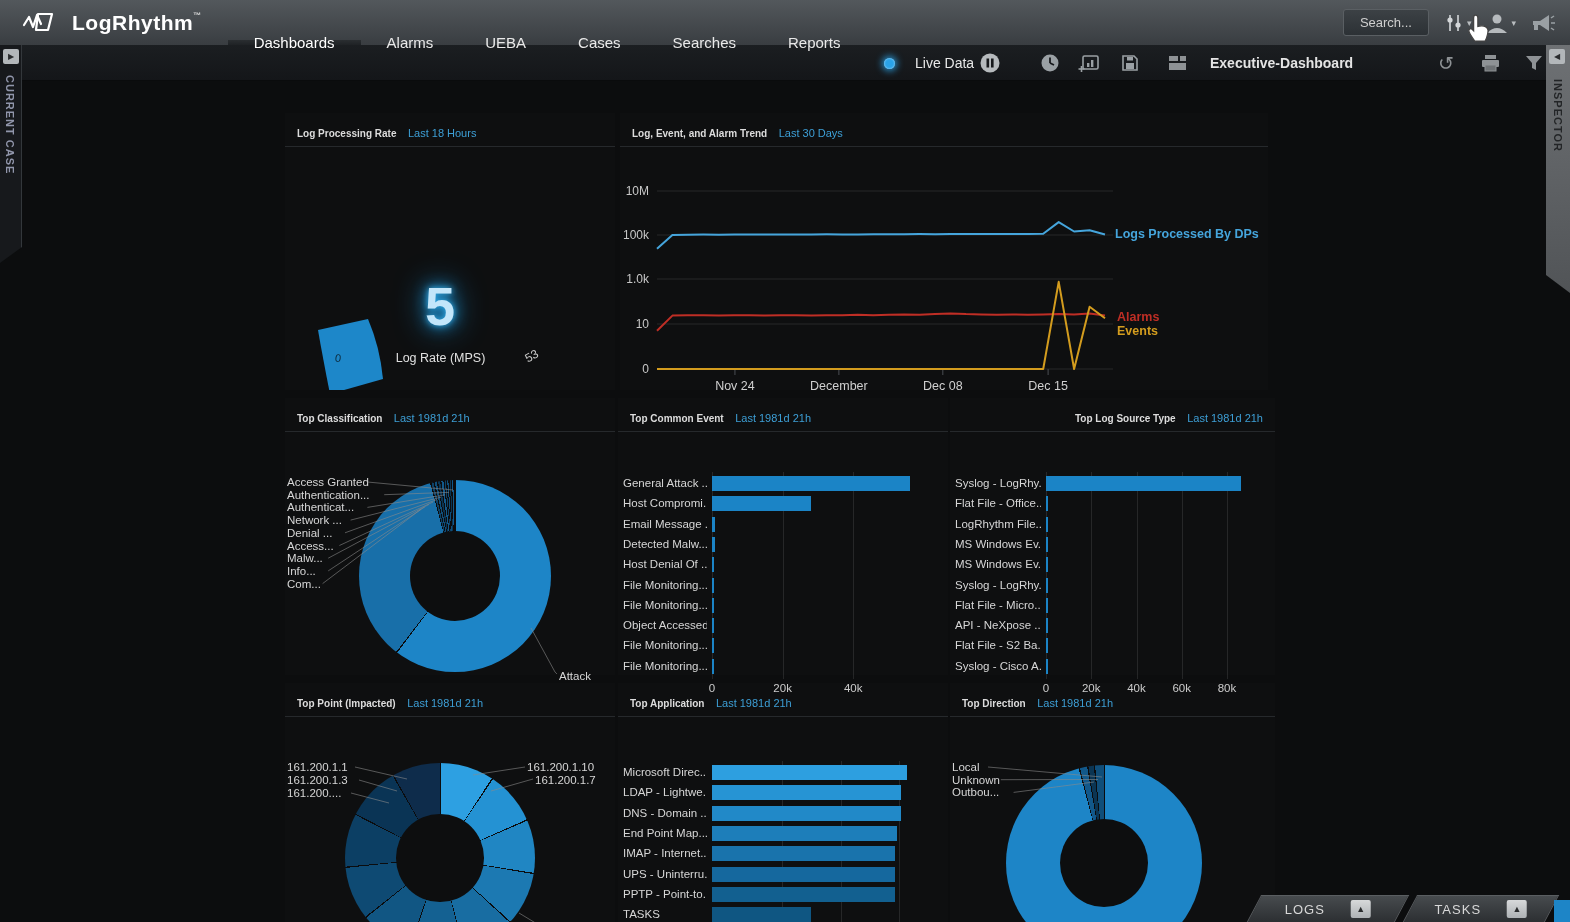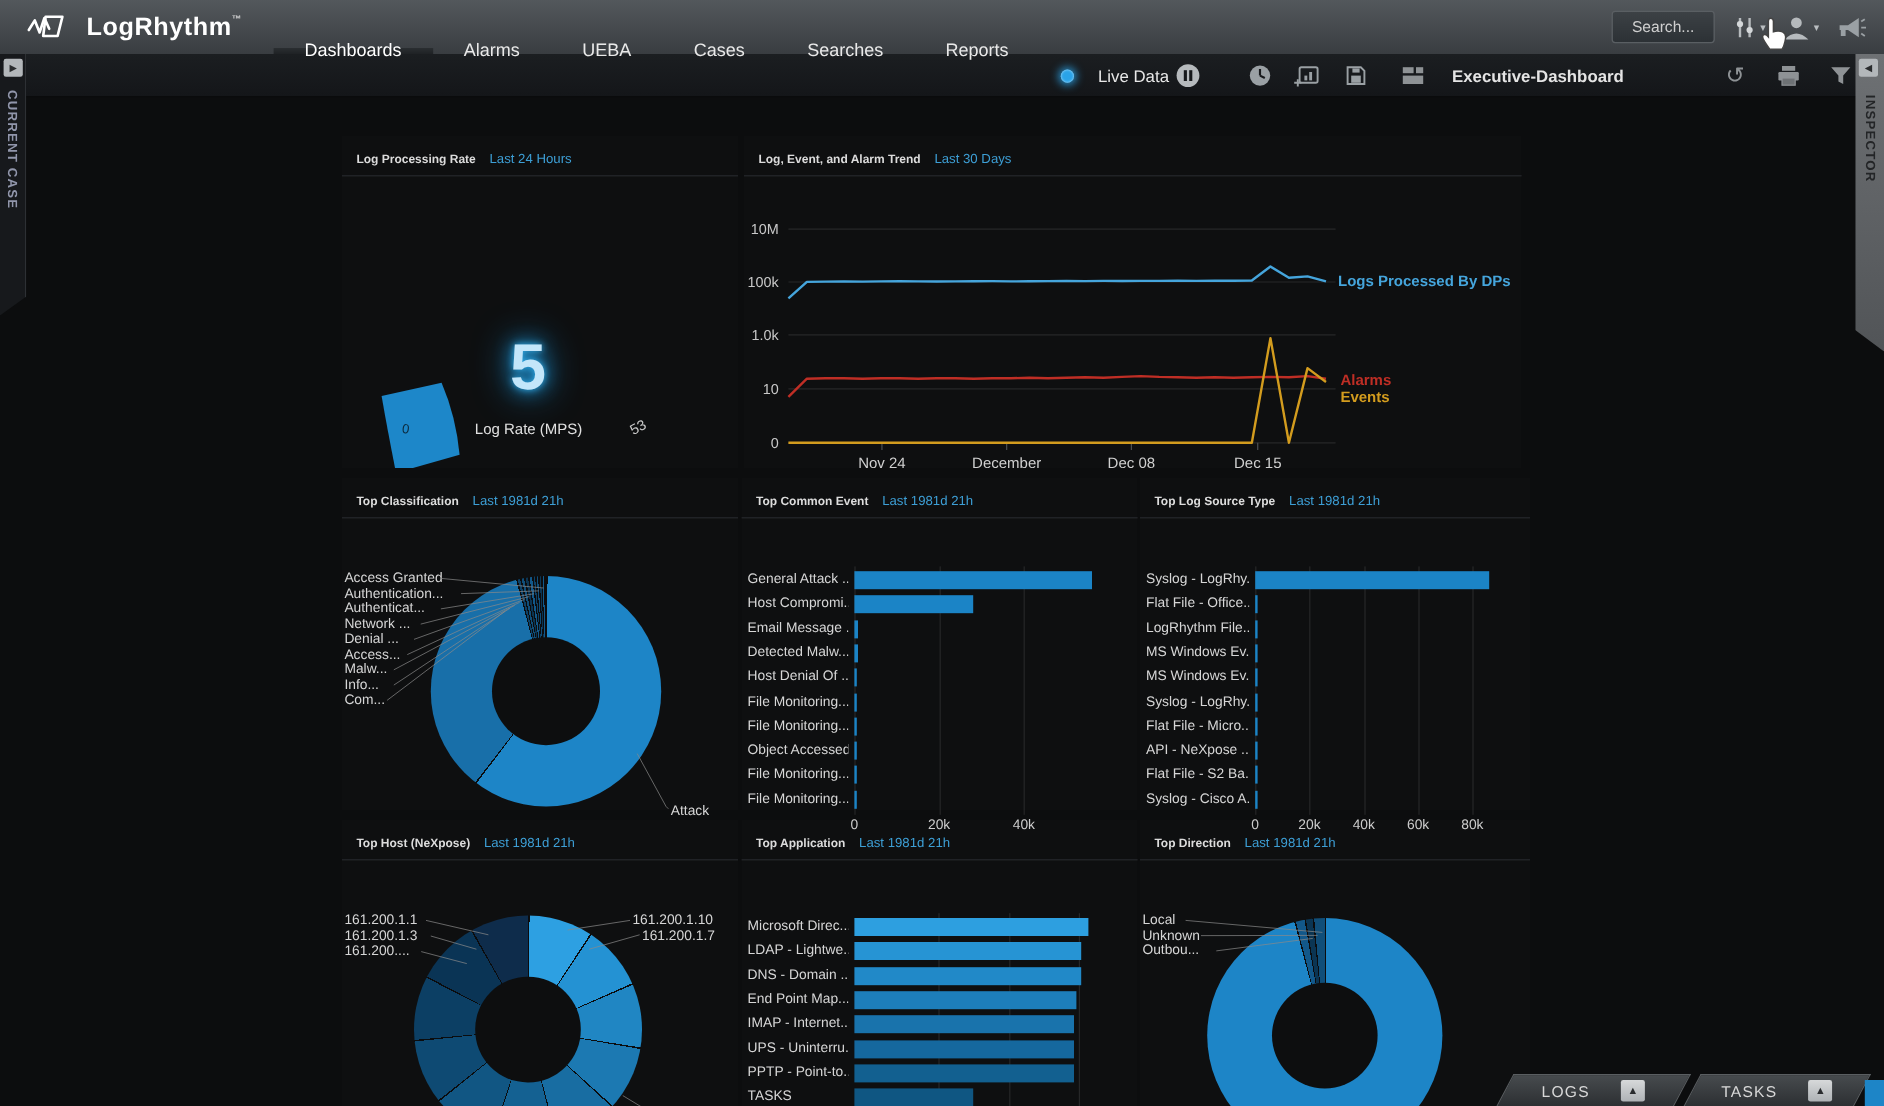--- a/index.html
+++ b/index.html
@@ -202,21 +202,21 @@
   <span class="vtext">CURRENT CASE</span>
 </div>
 <div class="right-tab">
   <span class="collapse-btn">◀</span>
   <span class="vtext">INSPECTOR</span>
 </div>
 
 <div class="widget" style="left:285px; top:113px; width:330px; height:277px;">
   <div class="w-head">
     <span class="w-title">Log Processing Rate</span>
-    <span class="w-period">Last 24 Hours</span>
+    <span class="w-period">Last 18 Hours</span>
   </div>
   <div class="w-body" id="body-0"><svg width="330" height="243">
         <path d="M33 183 L83 172 Q95 200 98 232 L45 247 Q38 212 33 183 Z" fill="#1d87c9"></path>
       </svg><div class="gauge-min">0</div>
      <div class="gauge-value">5</div>
      <div class="gauge-caption">Log Rate (MPS)</div>
      <div class="gauge-max">53</div></div>
 </div>
 
 <div class="widget" style="left:620px; top:113px; width:648px; height:277px;">
@@ -311,21 +311,21 @@
       <div class="bar-fill" style="left: 94px; top: 165.8px; width: 1.5px; height: 15px; background: rgb(27, 132, 198);"></div>
       <div class="bar-row-label" style="left: 5px; top: 187.1px; width: 84px;">Object Accessed</div>
       <div class="bar-fill" style="left: 94px; top: 186.1px; width: 1.5px; height: 15px; background: rgb(27, 132, 198);"></div>
       <div class="bar-row-label" style="left: 5px; top: 207.4px; width: 84px;">File Monitoring...</div>
       <div class="bar-fill" style="left: 94px; top: 206.4px; width: 1.5px; height: 15px; background: rgb(27, 132, 198);"></div>
       <div class="bar-row-label" style="left: 5px; top: 227.7px; width: 84px;">File Monitoring...</div>
       <div class="bar-fill" style="left: 94px; top: 226.7px; width: 1.5px; height: 15px; background: rgb(27, 132, 198);"></div>
     </div>
 </div>
 
-<div class="widget" style="left:950px; top:398px; width:325px; height:277px;">
+<div class="widget" style="left:950px; top:398px; width:325px; height:277px;text-align:right;">
   <div class="w-head">
     <span class="w-title">Top Log Source Type</span>
     <span class="w-period">Last 1981d 21h</span>
   </div>
   <div class="w-body" id="body-4">
       <div class="grid-v" style="left: 96px; top: 40px; height: 207px;"></div>
       <div class="x-tick" style="left: 96px; top: 250px;">0</div>
       <div class="grid-v" style="left: 141.253px; top: 40px; height: 207px;"></div>
       <div class="x-tick" style="left: 141.253px; top: 250px;">20k</div>
       <div class="grid-v" style="left: 186.505px; top: 40px; height: 207px;"></div>
@@ -352,21 +352,21 @@
       <div class="bar-fill" style="left: 96px; top: 186.1px; width: 1.5px; height: 15px; background: rgb(27, 132, 198);"></div>
       <div class="bar-row-label" style="left: 5px; top: 207.4px; width: 86px;">Flat File - S2 Ba...</div>
       <div class="bar-fill" style="left: 96px; top: 206.4px; width: 1.5px; height: 15px; background: rgb(27, 132, 198);"></div>
       <div class="bar-row-label" style="left: 5px; top: 227.7px; width: 86px;">Syslog - Cisco A...</div>
       <div class="bar-fill" style="left: 96px; top: 226.7px; width: 1.5px; height: 15px; background: rgb(27, 132, 198);"></div>
     </div>
 </div>
 
 <div class="widget" style="left:285px; top:683px; width:330px; height:239px;">
   <div class="w-head">
-    <span class="w-title">Top Host (NeXpose)</span>
+    <span class="w-title">Top Point (Impacted)</span>
     <span class="w-period">Last 1981d 21h</span>
   </div>
   <div class="w-body" id="body-5">
       <div class="donut" style="left: 60px; top: 46px; width: 190px; height: 190px; background: conic-gradient(rgb(11, 12, 14) 0deg, rgb(11, 12, 14) 0.8deg, rgb(45, 160, 226) 0.8deg, rgb(45, 160, 226) 33deg, rgb(11, 12, 14) 33deg, rgb(11, 12, 14) 33.8deg, rgb(36, 146, 211) 33.8deg, rgb(36, 146, 211) 66deg, rgb(11, 12, 14) 66deg, rgb(11, 12, 14) 66.8deg, rgb(32, 134, 195) 66.8deg, rgb(32, 134, 195) 99deg, rgb(11, 12, 14) 99deg, rgb(11, 12, 14) 99.8deg, rgb(28, 121, 178) 99.8deg, rgb(28, 121, 178) 132deg, rgb(11, 12, 14) 132deg, rgb(11, 12, 14) 132.8deg, rgb(24, 109, 162) 132.8deg, rgb(24, 109, 162) 165deg, rgb(11, 12, 14) 165deg, rgb(11, 12, 14) 165.8deg, rgb(20, 97, 146) 165.8deg, rgb(20, 97, 146) 198deg, rgb(11, 12, 14) 198deg, rgb(11, 12, 14) 198.8deg, rgb(17, 86, 131) 198.8deg, rgb(17, 86, 131) 231deg, rgb(11, 12, 14) 231deg, rgb(11, 12, 14) 231.8deg, rgb(14, 74, 115) 231.8deg, rgb(14, 74, 115) 264deg, rgb(11, 12, 14) 264deg, rgb(11, 12, 14) 264.8deg, rgb(12, 63, 100) 264.8deg, rgb(12, 63, 100) 297deg, rgb(11, 12, 14) 297deg, rgb(11, 12, 14) 297.8deg, rgb(10, 52, 85) 297.8deg, rgb(10, 52, 85) 330deg, rgb(11, 12, 14) 330deg, rgb(11, 12, 14) 330.8deg, rgb(14, 44, 75) 330.8deg, rgb(14, 44, 75) 360deg);">
         <div class="donut-hole" style="left: 51.3px; top: 51.3px; width: 87.4px; height: 87.4px;"></div>
       </div>
       <div class="callout" style="left: 2px; top: 44px;">161.200.1.1</div>
       <div class="callout" style="left: 2px; top: 57px;">161.200.1.3</div>
       <div class="callout" style="left: 2px; top: 70px;">161.200....</div>
       <div class="callout" style="left: 242px; top: 44px;">161.200.1.10</div>

